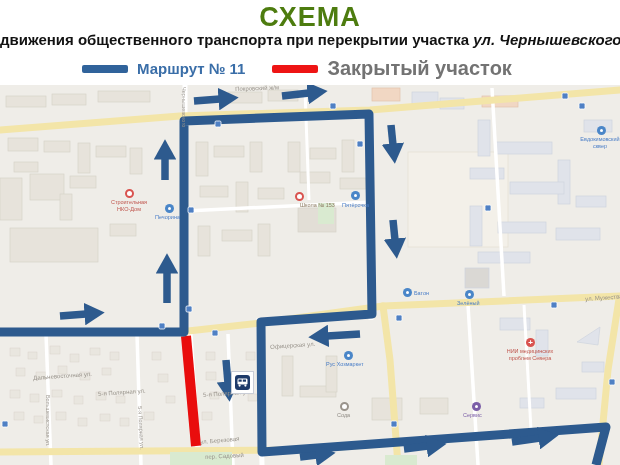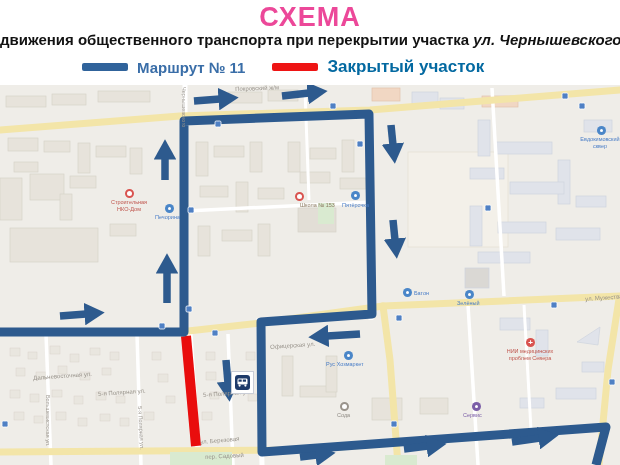--- a/index.html
+++ b/index.html
@@ -1,30 +1,30 @@
 <!DOCTYPE html>
 <html><head>
 <meta charset="utf-8">
 <style>
   html,body{margin:0;padding:0;background:#ffffff;}
   #page{position:relative;width:620px;height:465px;overflow:hidden;background:#ffffff;
         font-family:"Liberation Sans", sans-serif;}
   
   #hdr{position:absolute;left:0;top:0;width:620px;height:85px;background:#fff;z-index:5;}
   .title{position:absolute;left:0;top:2px;width:620px;text-align:center;
-         font-size:27px;font-weight:800;letter-spacing:1px;color:#ec4899;}
+         font-size:27px;font-weight:800;letter-spacing:1px;color:#4d7c0f;}
   .subtitle{position:absolute;left:0;top:31px;width:620px;text-align:center;
             font-size:15px;font-weight:bold;color:#121212;white-space:nowrap;}
   .subtitle .ital{font-style:italic;}
   .legend{position:absolute;left:82px;top:57px;display:flex;align-items:center;gap:9px;}
   .swatch{width:46px;height:8px;border-radius:2px;}
   .sw-route{background:#30639b;}
   .sw-closed{background:#ee1414;}
   .lg-route{font-size:15px;font-weight:bold;color:#3a6ea8;margin-right:18px;white-space:nowrap;}
-  .lg-closed{font-size:17px;font-weight:bold;color:#0369a1;white-space:nowrap;}
+  .lg-closed{font-size:20px;font-weight:bold;color:#737373;white-space:nowrap;}
   
   #map{position:absolute;left:0;top:85px;width:620px;height:380px;background:#efede8;}
   #mapsvg{position:absolute;left:0;top:0;}
   .street-lbl{position:absolute;font-size:6px;color:#98938b;white-space:nowrap;
               transform-origin:0 0;z-index:3;}
   .poi-ic{position:absolute;width:9px;height:9px;border-radius:50%;z-index:3;box-sizing:border-box;}
   .ic-blue{background:#4a86c8;}
   .ic-blue::after{content:"";position:absolute;left:3px;top:3px;width:3px;height:3px;background:#fff;border-radius:50%;}
   .ic-ring-red{background:#fff;border:2px solid #d9534f;}
   .ic-grey{background:#fff;border:2px solid #9a948c;}

